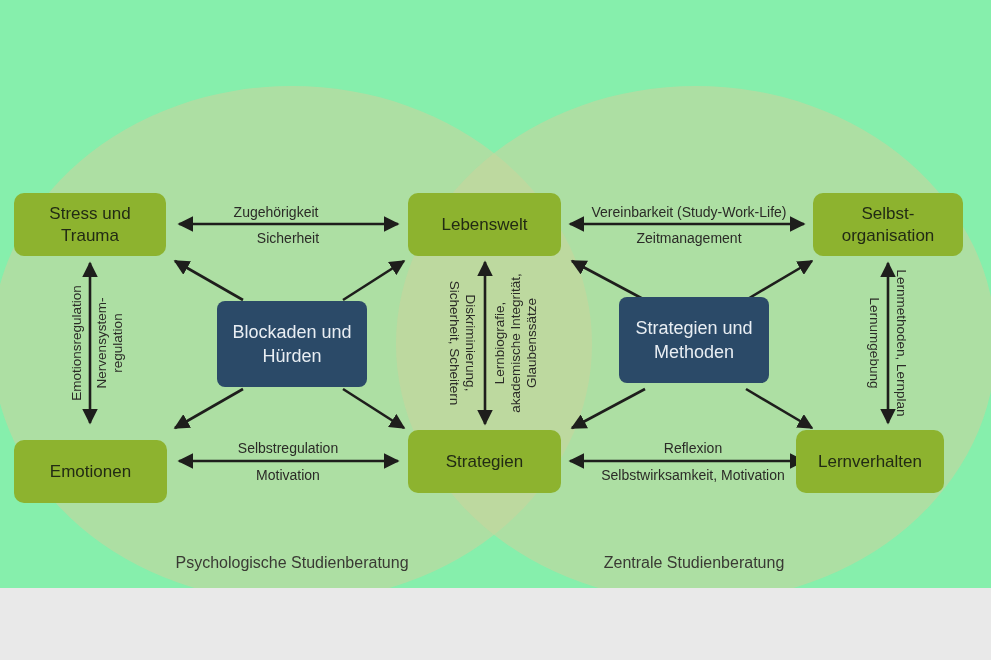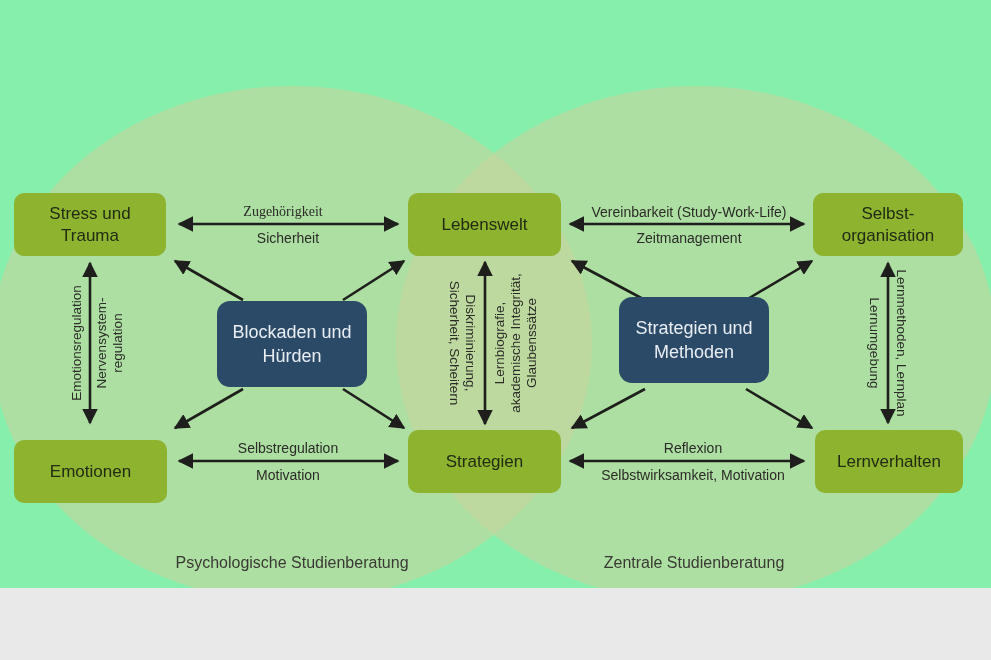--- a/index.html
+++ b/index.html
@@ -13,21 +13,21 @@
     position:absolute; display:flex; align-items:center; justify-content:center;
     text-align:center; box-sizing:border-box;
   }
   .box span { white-space:pre-line; }
   .green {
     background:#8db32f; color:#222b14; font-size:17px; line-height:22px;
     border-radius:10px;
   }
   .blue {
     background:#2b4a68; color:#e9eef3; font-size:18px; line-height:24px;
-    border-radius:13px;
+    border-radius:8px;
   }
   .elabel {
     position:absolute; transform:translate(-50%,-50%);
     font-size:14px; color:#2b2b27; white-space:nowrap;
   }
   .vlabel {
     position:absolute; font-size:13.5px; line-height:16px; color:#2b2b27;
     text-align:center; white-space:pre;
   }
   .vlabel.up   { transform:translate(-50%,-50%) rotate(-90deg); }
@@ -87,34 +87,34 @@
   <div class="box green" style="left:813px; top:193px; width:150px; height:63px;">
     <span>Selbst-
 organisation</span>
   </div>
   <div class="box green" style="left:14px;  top:440px; width:153px; height:63px;">
     <span>Emotionen</span>
   </div>
   <div class="box green" style="left:408px; top:430px; width:153px; height:63px;">
     <span>Strategien</span>
   </div>
-  <div class="box green" style="left:815px; top:430px; width:148px; height:63px;">
+  <div class="box green" style="left:796px; top:430px; width:148px; height:63px;">
     <span>Lernverhalten</span>
   </div>
 
   <div class="box blue" style="left:217px; top:301px; width:150px; height:86px;">
     <span>Blockaden und
 Hürden</span>
   </div>
   <div class="box blue" style="left:619px; top:297px; width:150px; height:86px;">
     <span>Strategien und
 Methoden</span>
   </div>
 
-  <div class="elabel" style="left:283px; top:212px;font-family:Liberation Serif, serif;">Zugehörigkeit</div>
+  <div class="elabel" style="left:276px; top:212px;">Zugehörigkeit</div>
   <div class="elabel" style="left:288px; top:238px;">Sicherheit</div>
   <div class="elabel" style="left:689px; top:212px;">Vereinbarkeit (Study-Work-Life)</div>
   <div class="elabel" style="left:689px; top:238px;">Zeitmanagement</div>
   <div class="elabel" style="left:288px; top:448px;">Selbstregulation</div>
   <div class="elabel" style="left:288px; top:475px;">Motivation</div>
   <div class="elabel" style="left:693px; top:448px;">Reflexion</div>
   <div class="elabel" style="left:693px; top:475px;">Selbstwirksamkeit, Motivation</div>
 
   <div class="vlabel up" style="left:77px; top:343px;">Emotionsregulation</div>
   <div class="vlabel up" style="left:110px; top:343px;">Nervensystem-

